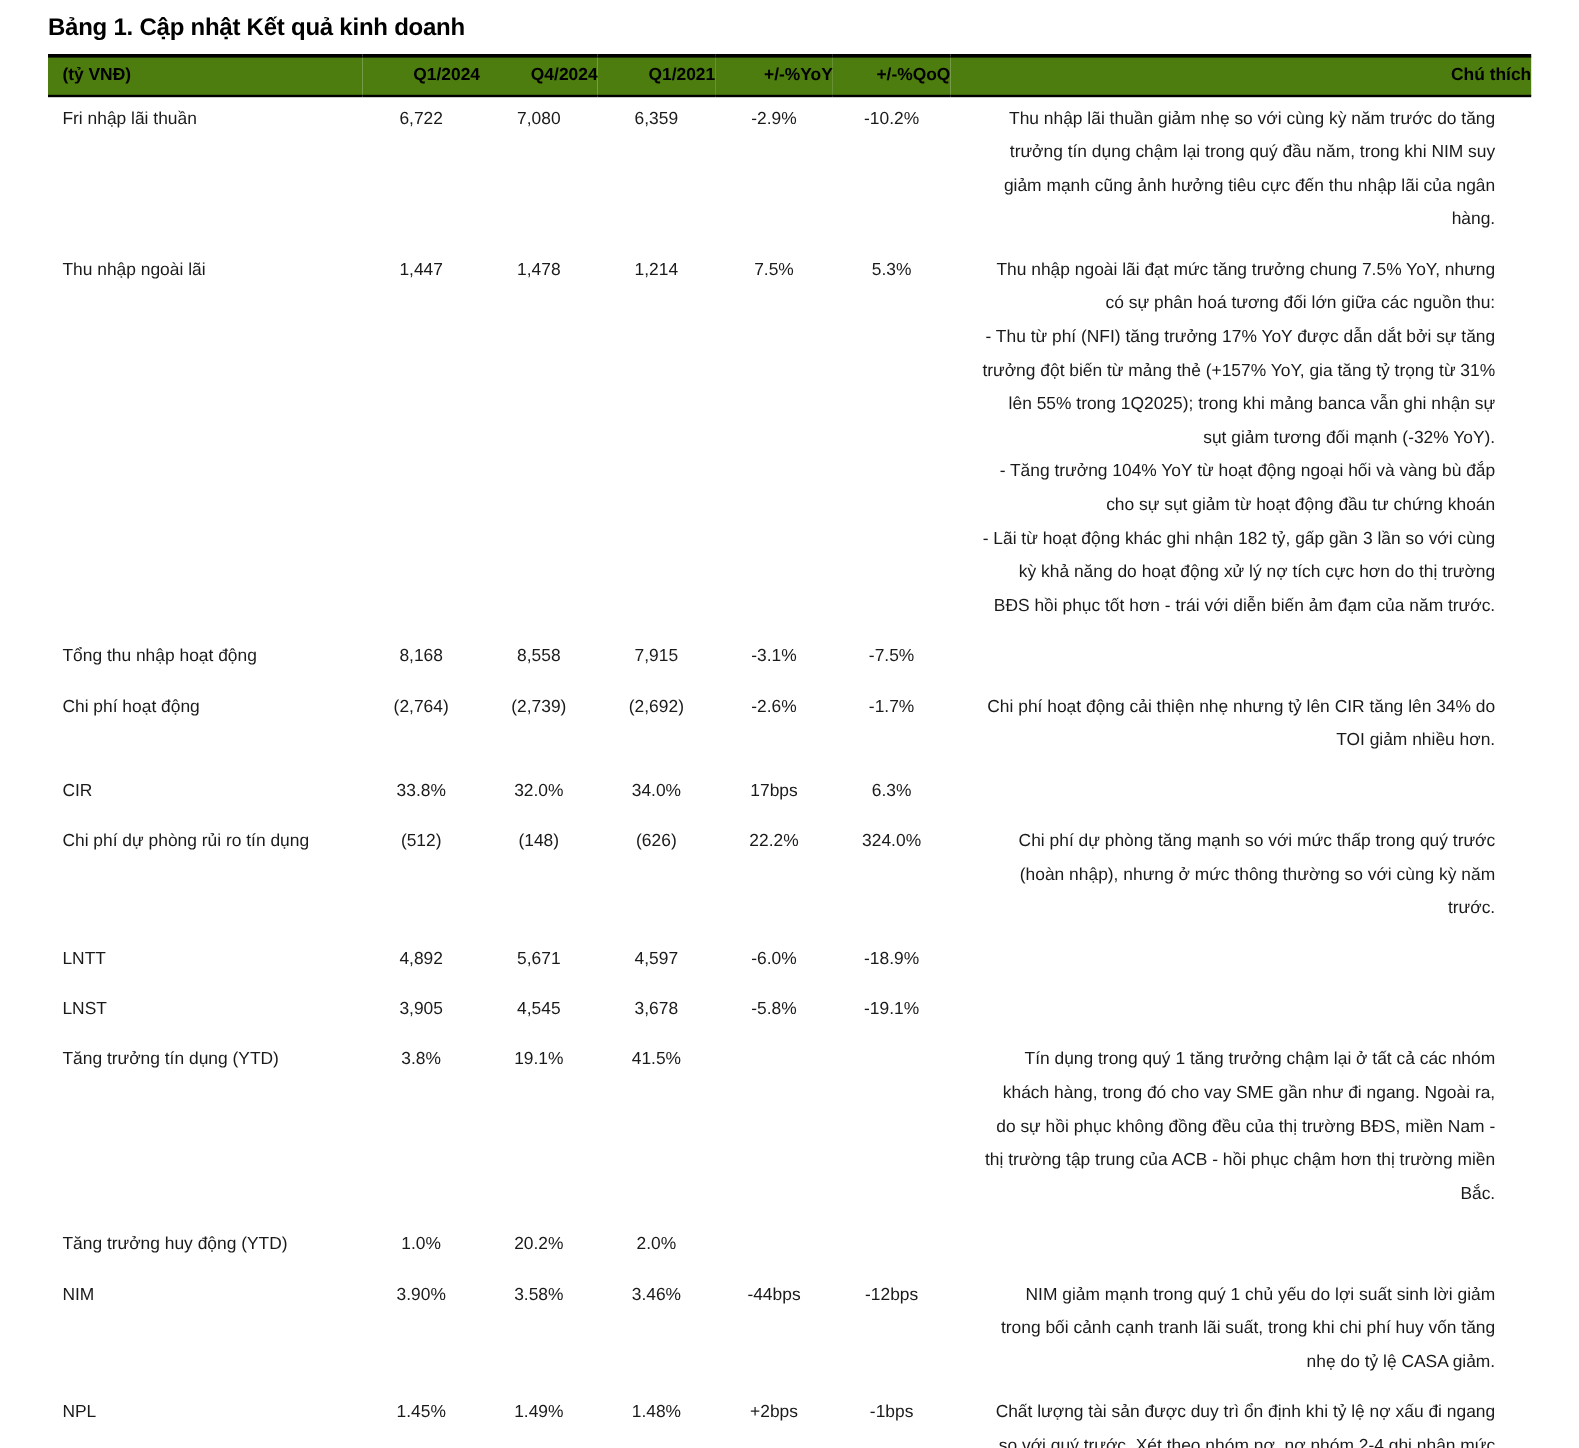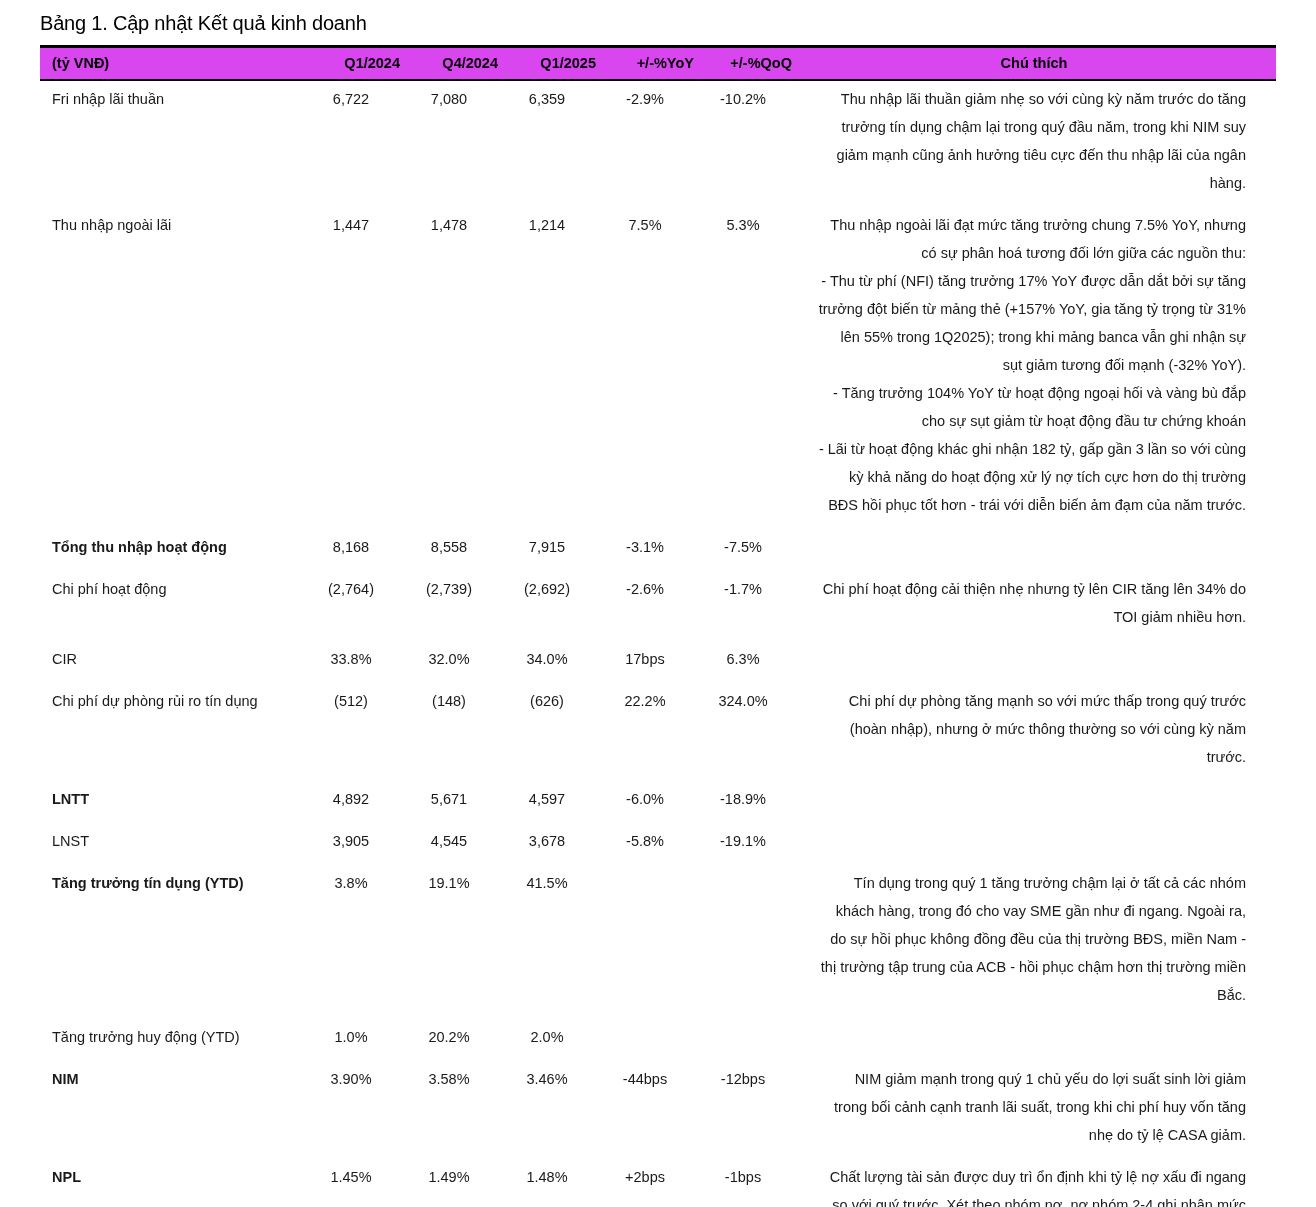--- a/index.html
+++ b/index.html
@@ -11,58 +11,58 @@
     font-family: "Liberation Sans", sans-serif;
     color: #1a1a1a;
   }
   .page {
     width: 1316px;
     min-height: 1207px;
     padding: 8px 40px 4px 40px;
   }
   .page-title {
     font-size: 20px;
-    font-weight: normal;
+    font-weight: bold;
     color: #000;
     margin: 4px 0 10px 0;
     letter-spacing: -0.2px;
   }
   table.results {
     width: 1236px;
     border-collapse: collapse;
     table-layout: fixed;
     border-top: 3px solid #000;
     border-bottom: 3px solid #000;
   }
   thead th {
-    background: #d946ef;
+    background: #4d7c0f;
     border-bottom: 2px solid #000;
     font-size: 14.5px;
     font-weight: bold;
     padding: 7px 0 8px 0;
     color: #000;
   }
   th.c-label { text-align: left; padding-left: 12px; }
   th.c-num   { text-align: right; }
-  th.c-note  { text-align: center; }
+  th.c-note  { text-align: right; }
   tbody td {
     vertical-align: top;
     font-size: 14.5px;
     line-height: 28px;
     padding: 4px 0 10px 0;
   }
   td.c-label { padding-left: 12px; padding-right: 8px; }
   td.c-num   { text-align: center; }
   td.c-note  {
     padding-left: 26px;
     padding-right: 30px;
     white-space: pre-line;
     text-align: right;
   }
-  tr.bold td.c-label { font-weight: bold; }
+  tr.bold td.c-label { font-weight: normal; }
 </style>
 </head>
 <body>
 
 <div class="page">
   <h1 class="page-title">Bảng 1. Cập nhật Kết quả kinh doanh</h1>
 
   <table class="results">
     <colgroup>
       <col style="width:262px">
@@ -71,21 +71,21 @@
       <col style="width:98px">
       <col style="width:98px">
       <col style="width:98px">
       <col style="width:484px">
     </colgroup>
     <thead>
       <tr>
         <th class="c-label">(tỷ VNĐ)</th>
         <th class="c-num">Q1/2024</th>
         <th class="c-num">Q4/2024</th>
-        <th class="c-num">Q1/2025</th>
+        <th class="c-num">Q1/2021</th>
         <th class="c-num">+/-%YoY</th>
         <th class="c-num">+/-%QoQ</th>
         <th class="c-note">Chú thích</th>
       </tr>
     </thead>
     <tbody id="table-body">
 
   <tr>
     <td class="c-label">Fri nhập lãi thuần</td>
     <td class="c-num">6,722</td>

